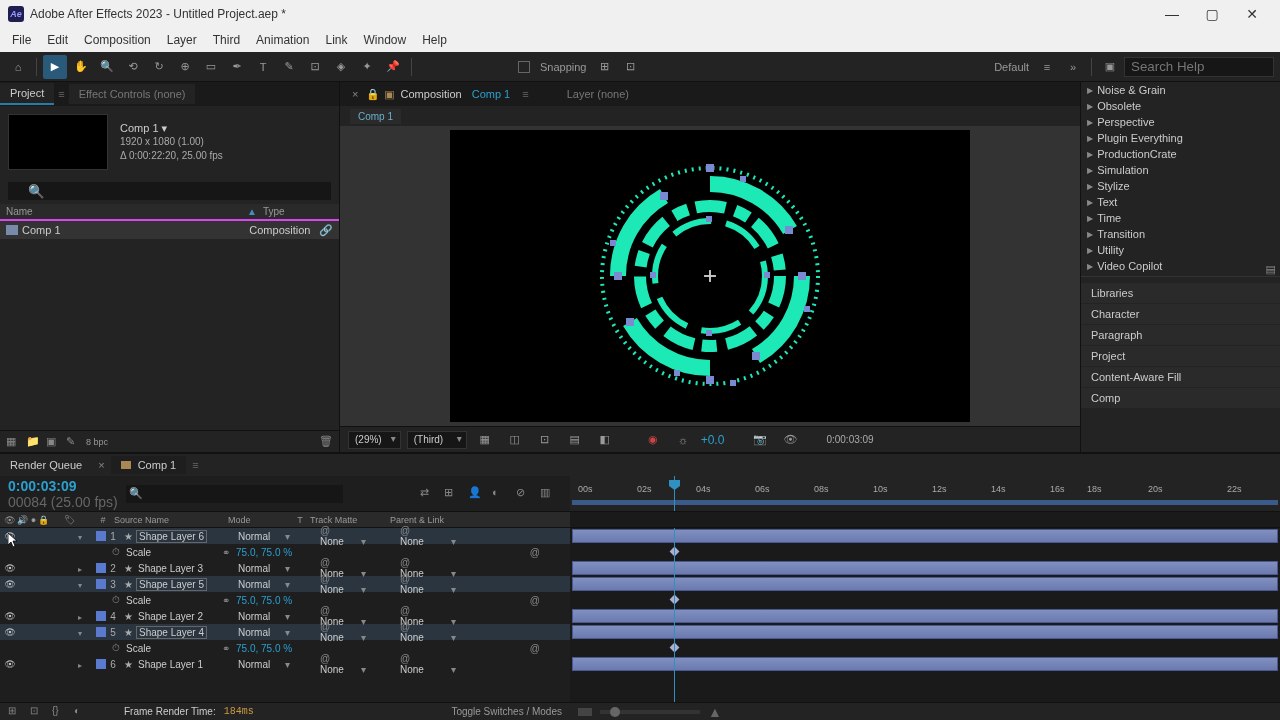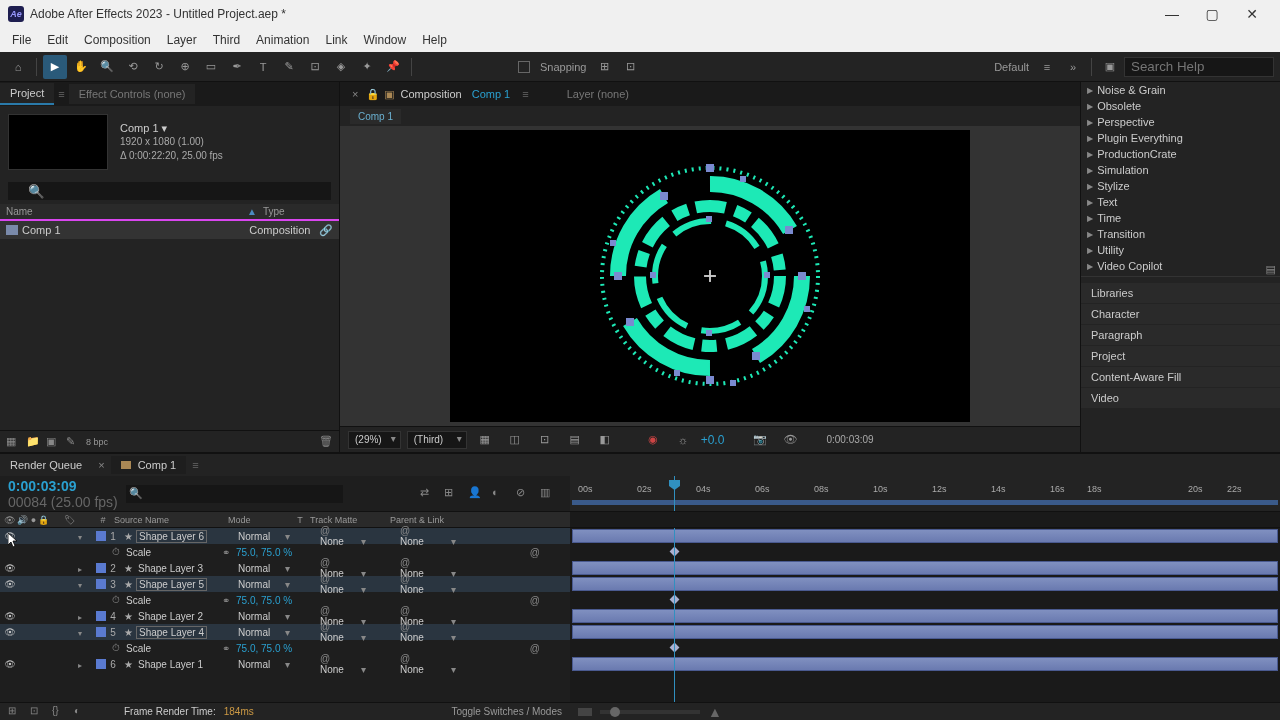--- a/index.html
+++ b/index.html
@@ -119,21 +119,21 @@
 .parent-swirl { width: 14px; color: #888; }
 .parent-dd { width: 60px; display: flex; justify-content: space-between; padding-right: 4px; cursor: pointer; }
 
 .prop-row { height: 16px; display: flex; align-items: center; font-size: 10px; padding-left: 112px; }
 .prop-stopwatch { width: 12px; color: #888; margin-right: 2px; }
 .prop-name { width: 96px; color: #ccc; }
 .prop-link { width: 14px; color: #888; }
 .prop-val { color: #2aa0d0; cursor: pointer; }
 
 .tl-footer { height: 18px; background: #232323; display: flex; align-items: center; padding: 0 8px; gap: 8px; font-size: 10px; border-top: 1px solid #111; }
-.render-time-val { color: #cc9944; }
+.render-time-val { color: #cc9944; font-family: Liberation Mono, monospace; }
 
 
 .tl-ruler { height: 36px; background: #232323; position: relative; border-bottom: 1px solid #111; }
 .ruler-marks { position: absolute; top: 8px; left: 0; right: 0; height: 12px; display: flex; }
 .ruler-mark { position: absolute; font-size: 9px; color: #aaa; }
 .ruler-workarea { position: absolute; bottom: 6px; left: 2px; right: 2px; height: 5px; background: #3a5a8a; }
 .playhead { position: absolute; top: 0; bottom: 0; width: 1px; background: #3090c0; z-index: 10; }
 .playhead-head { position: absolute; top: 4px; left: -5px; width: 11px; height: 10px; background: #3090c0; clip-path: polygon(0 0, 100% 0, 100% 60%, 50% 100%, 0 60%); }
 
 .tl-tracks { flex: 1; position: relative; }
@@ -378,21 +378,21 @@
       </div>
     <div style="height:6px;border-top:1px solid #333;margin-top:2px;position:relative">
       <div style="position:absolute;right:4px;top:-14px;color:#888;cursor:pointer">▤</div>
     </div>
     <div id="effect-libs">
         <div class="effect-lib">Libraries</div>
         <div class="effect-lib">Character</div>
         <div class="effect-lib">Paragraph</div>
         <div class="effect-lib">Project</div>
         <div class="effect-lib">Content-Aware Fill</div>
-        <div class="effect-lib">Video</div>
+        <div class="effect-lib">Comp</div>
       </div>
   </div>
 </div>
 
 <div class="timeline-panel">
   <div class="timeline-tabs">
     <div class="tl-tab">Render Queue</div>
     <span class="tl-tab-x">×</span>
     <div class="tl-tab active">
       <span class="tl-tab-icon"></span>
@@ -627,21 +627,21 @@
             <div class="ruler-mark" style="left: 8px;">00s</div>
             <div class="ruler-mark" style="left: 67px;">02s</div>
             <div class="ruler-mark" style="left: 126px;">04s</div>
             <div class="ruler-mark" style="left: 185px;">06s</div>
             <div class="ruler-mark" style="left: 244px;">08s</div>
             <div class="ruler-mark" style="left: 303px;">10s</div>
             <div class="ruler-mark" style="left: 362px;">12s</div>
             <div class="ruler-mark" style="left: 421px;">14s</div>
             <div class="ruler-mark" style="left: 480px;">16s</div>
             <div class="ruler-mark" style="left: 517px;">18s</div>
-            <div class="ruler-mark" style="left: 618px;">20s</div>
+            <div class="ruler-mark" style="left: 578px;">20s</div>
             <div class="ruler-mark" style="left: 657px;">22s</div>
           </div>
         <div class="ruler-workarea"></div>
         <div class="playhead" style="left:104px">
           <div class="playhead-head"></div>
         </div>
       </div>
       <div class="tl-cols" style="height:16px;background:#1a1a1a"></div>
       <div class="tl-tracks" id="tl-tracks">
         <div class="playhead" style="left:104px;top:0;bottom:0"></div>

